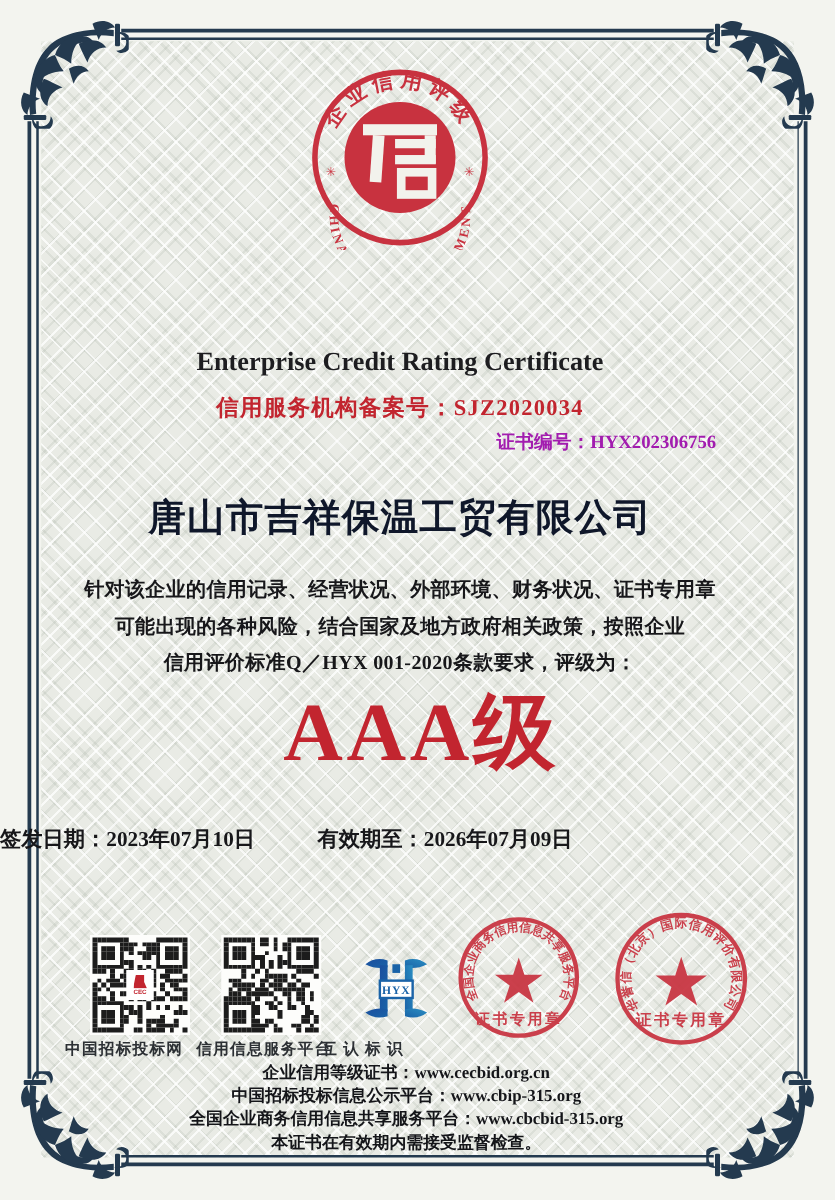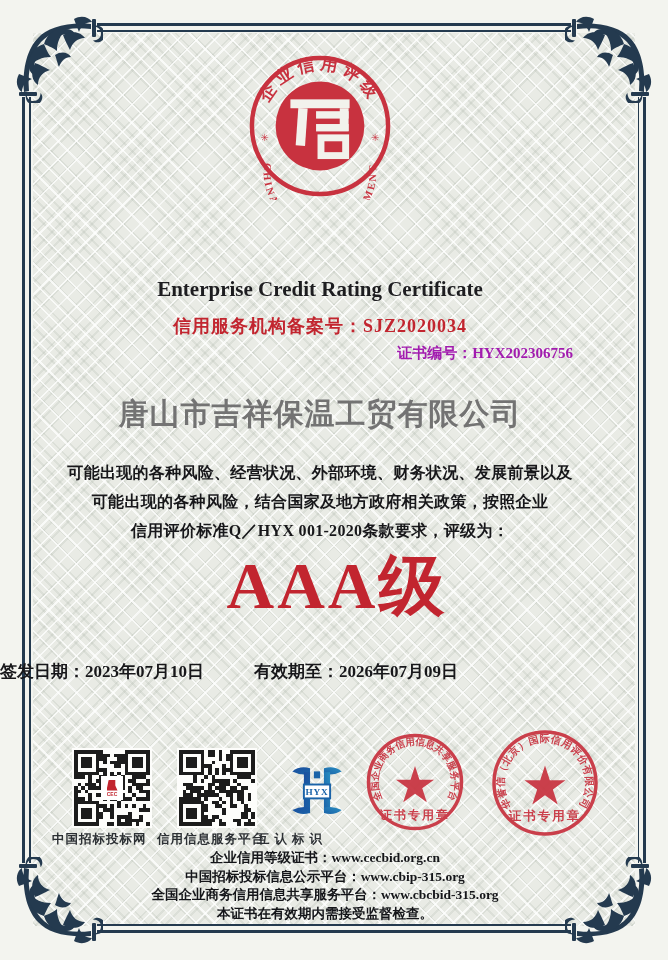--- a/index.html
+++ b/index.html
@@ -28,21 +28,21 @@
   .c-tr{right:11px;top:11px;transform:scaleX(-1)}
   .c-bl{left:11px;bottom:11px;transform:scaleY(-1)}
   .c-br{right:11px;bottom:11px;transform:scale(-1,-1)}
   
   .cwrap{position:absolute;left:0;top:0;width:640px;z-index:4;text-align:center;}
   .logo{position:absolute;left:246px;top:52px;width:148px;height:148px;z-index:4;}
   .title{top:219px;font-size:44px;font-weight:bold;letter-spacing:7px;padding-left:7px;color:#c2252f;}
   .subtitle{top:277px;font-size:21px;font-weight:bold;color:#1d1d20;}
   .filing{top:314px;font-size:18px;font-weight:bold;letter-spacing:1px;color:#c2252f;}
   .certno{top:344px;font-size:15px;font-weight:bold;color:#a21caf;text-align:right;padding-right:67px;box-sizing:border-box;}
-  .company{top:394px;font-size:30px;font-weight:bold;color:#737373;letter-spacing:1px;}
+  .company{top:394px;font-size:30px;font-weight:bold;color:#0f172a;letter-spacing:1px;}
   .para{top:458px;font-size:16px;font-weight:bold;line-height:29px;color:#17171a;letter-spacing:0.3px;}
   .rating{top:541px;font-size:66px;font-weight:bold;color:#c2252f;letter-spacing:3px;padding-left:17px;}
   .dates{top:660px;font-size:17px;font-weight:bold;color:#17171a;display:flex;justify-content:flex-start;gap:50px;}
   .qr{position:absolute;top:748px;width:80px;height:80px;z-index:4;background:#fdfdfb;
       display:grid;grid-template-columns:repeat(21,1fr);grid-template-rows:repeat(21,1fr);padding:2px;box-sizing:border-box;}
   .qr .on{background:#1c1c1c;}
   .qr1{left:72px}.qr2{left:177px}
   .stamp{position:absolute;left:50%;top:50%;transform:translate(-50%,-50%);width:22px;height:24px;background:#fff;
       display:flex;flex-direction:column;align-items:center;justify-content:center;z-index:5;}
   .stamp .glyph{width:11px;height:11px;background:#c2252f;border-radius:2px 2px 0 0;clip-path:polygon(20% 0,80% 0,80% 55%,100% 100%,0 100%);}
@@ -130,21 +130,21 @@
     <text x="19" y="90" font-size="10" fill="#c8323f" text-anchor="middle">✳</text>
     <text x="131" y="90" font-size="10" fill="#c8323f" text-anchor="middle">✳</text>
   </svg>
 
   <div class="cwrap subtitle">Enterprise Credit Rating Certificate</div>
   <div class="cwrap filing">信用服务机构备案号：SJZ2020034</div>
   <div class="cwrap certno">证书编号：HYX202306756</div>
   <div class="cwrap company">唐山市吉祥保温工贸有限公司</div>
 
   <div class="cwrap para">
-    <div>可能出现的各种风险、经营状况、外部环境、财务状况、发展前景以及</div>
+    <div>针对该企业的信用记录、经营状况、外部环境、财务状况、证书专用章</div>
     <div>可能出现的各种风险，结合国家及地方政府相关政策，按照企业</div>
     <div>信用评价标准Q／HYX 001-2020条款要求，评级为：</div>
   </div>
 
   <div class="cwrap rating">AAA级</div>
 
   <div class="cwrap dates">
     <span>签发日期：2023年07月10日</span>
     <span>有效期至：2026年07月09日</span>
   </div>

